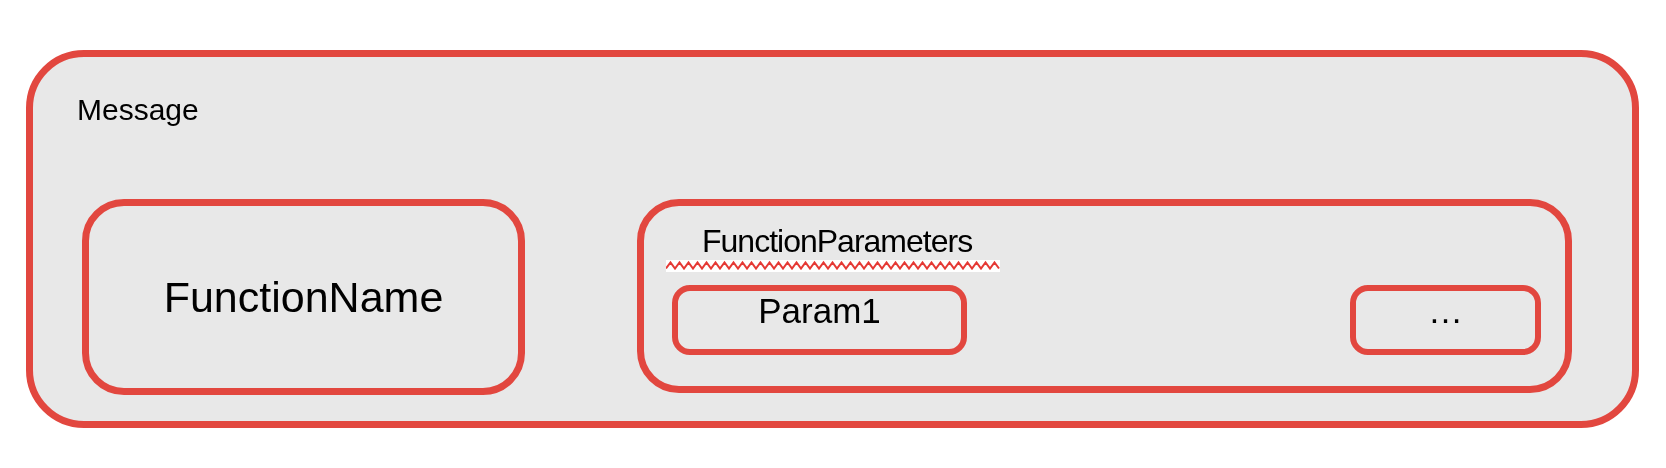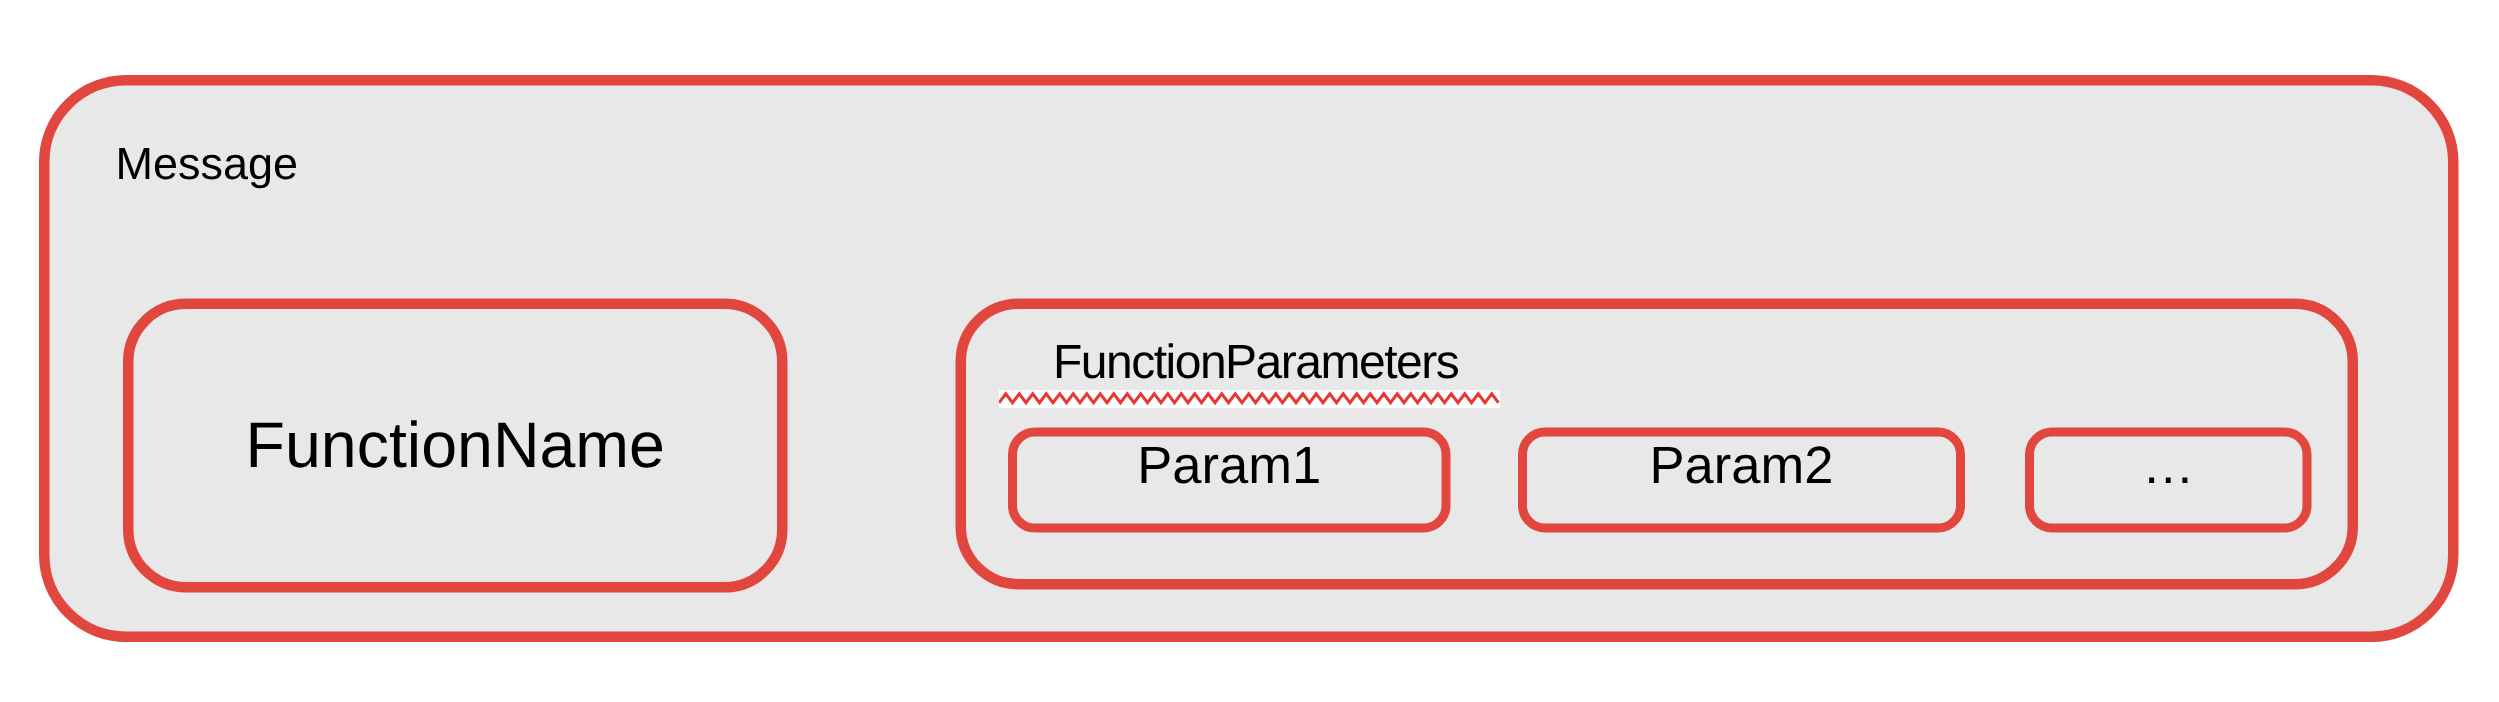--- a/index.html
+++ b/index.html
@@ -115,22 +115,19 @@
     <span class="squiggle">
       <svg width="334" height="12">
         <polyline fill="none" stroke-width="2" points="0,8.5 4.5,2.5 9,8.5 13.5,2.5 18,8.5 22.5,2.5 27,8.5 31.5,2.5 36,8.5 40.5,2.5 45,8.5 49.5,2.5 54,8.5 58.5,2.5 63,8.5 67.5,2.5 72,8.5 76.5,2.5 81,8.5 85.5,2.5 90,8.5 94.5,2.5 99,8.5 103.5,2.5 108,8.5 112.5,2.5 117,8.5 121.5,2.5 126,8.5 130.5,2.5 135,8.5 139.5,2.5 144,8.5 148.5,2.5 153,8.5 157.5,2.5 162,8.5 166.5,2.5 171,8.5 175.5,2.5 180,8.5 184.5,2.5 189,8.5 193.5,2.5 198,8.5 202.5,2.5 207,8.5 211.5,2.5 216,8.5 220.5,2.5 225,8.5 229.5,2.5 234,8.5 238.5,2.5 243,8.5 247.5,2.5 252,8.5 256.5,2.5 261,8.5 265.5,2.5 270,8.5 274.5,2.5 279,8.5 283.5,2.5 288,8.5 292.5,2.5 297,8.5 301.5,2.5 306,8.5 310.5,2.5 315,8.5 319.5,2.5 324,8.5 328.5,2.5 333,8.5" stroke="#e53935"></polyline>
       </svg>
     </span>
 
     <div class="param-box param-1">
       <span>Param1</span>
     </div>
 
-    <div class="param-box param-2">
-      <span>Param2</span>
-    </div>
 
     <div class="param-box param-3">
       <span>…</span>
     </div>
 
   </div>
 </div>
 
 </body></html>

